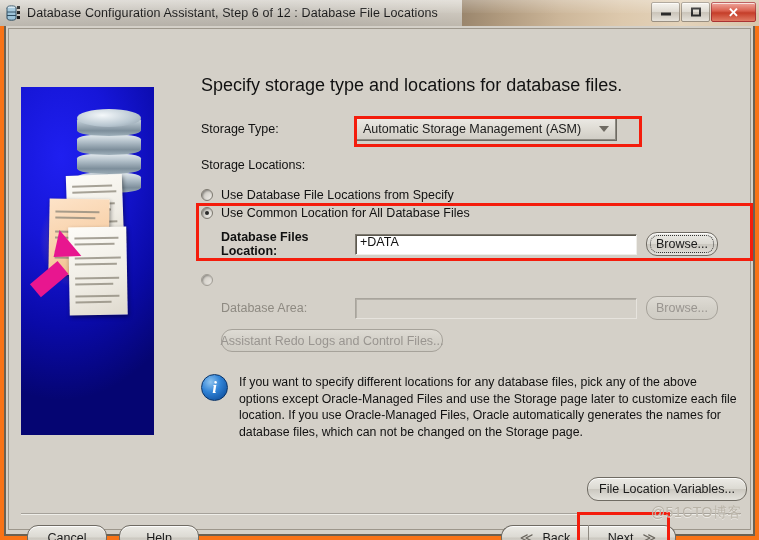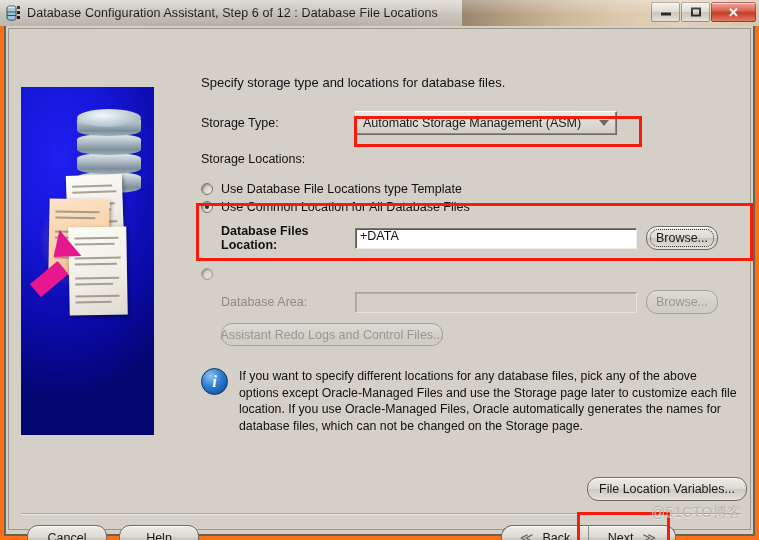--- a/index.html
+++ b/index.html
@@ -162,21 +162,21 @@
     position: absolute; left: 18px; top: 104px; width: 90px; height: 100px;
     background: radial-gradient(ellipse at center, rgba(255,190,90,.55), rgba(255,160,60,0) 70%);
     pointer-events: none;
   }
 
   
   #content {
     position: absolute; left: 192px; top: 46px; width: 548px;
     font-size: 12.5px; color: #0d0d0d;
   }
-  .headline { font-size: 13px; color: #111; margin-bottom: 21px; }
+  .headline { font-size: 18px; color: #111; margin-bottom: 21px; }
 
   .row { display: flex; align-items: center; }
   .lbl { font-size: 12.5px; color: #111; }
   .lbl.dim { color: #8e8a82; }
 
   
   #storage-row { height: 24px; margin-bottom: 17px; }
   #storage-label { width: 154px; }
   #combo {
     position: relative; width: 262px; height: 24px;
@@ -416,21 +416,21 @@
           <div id="combo">
             <span id="combo-text">Automatic Storage Management (ASM)</span>
             <span id="combo-arrow"></span>
           </div>
         </div>
 
         <div class="lbl" id="storage-locations-label">Storage Locations:</div>
 
         <div class="radio-row">
           <span class="radio"></span>
-          <span class="lbl">Use Database File Locations type Template</span>
+          <span class="lbl">Use Database File Locations from Specify</span>
         </div>
 
         <div id="common-group" style="">
           <div class="radio-row">
             <span class="radio checked"></span>
             <span class="lbl">Use Common Location for All Database Files</span>
           </div>
           <div id="files-loc-row">
             <span class="lbl" id="files-loc-label">Database Files Location:</span>
             <div class="field" id="files-loc-field">

